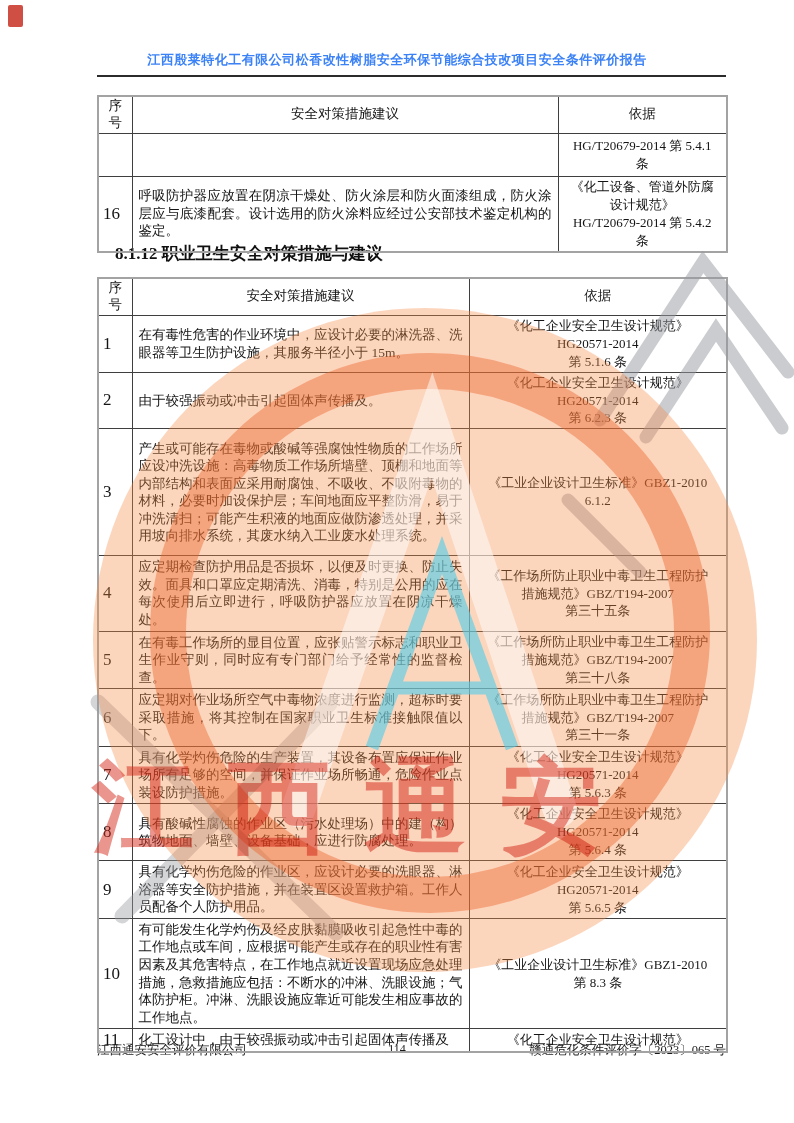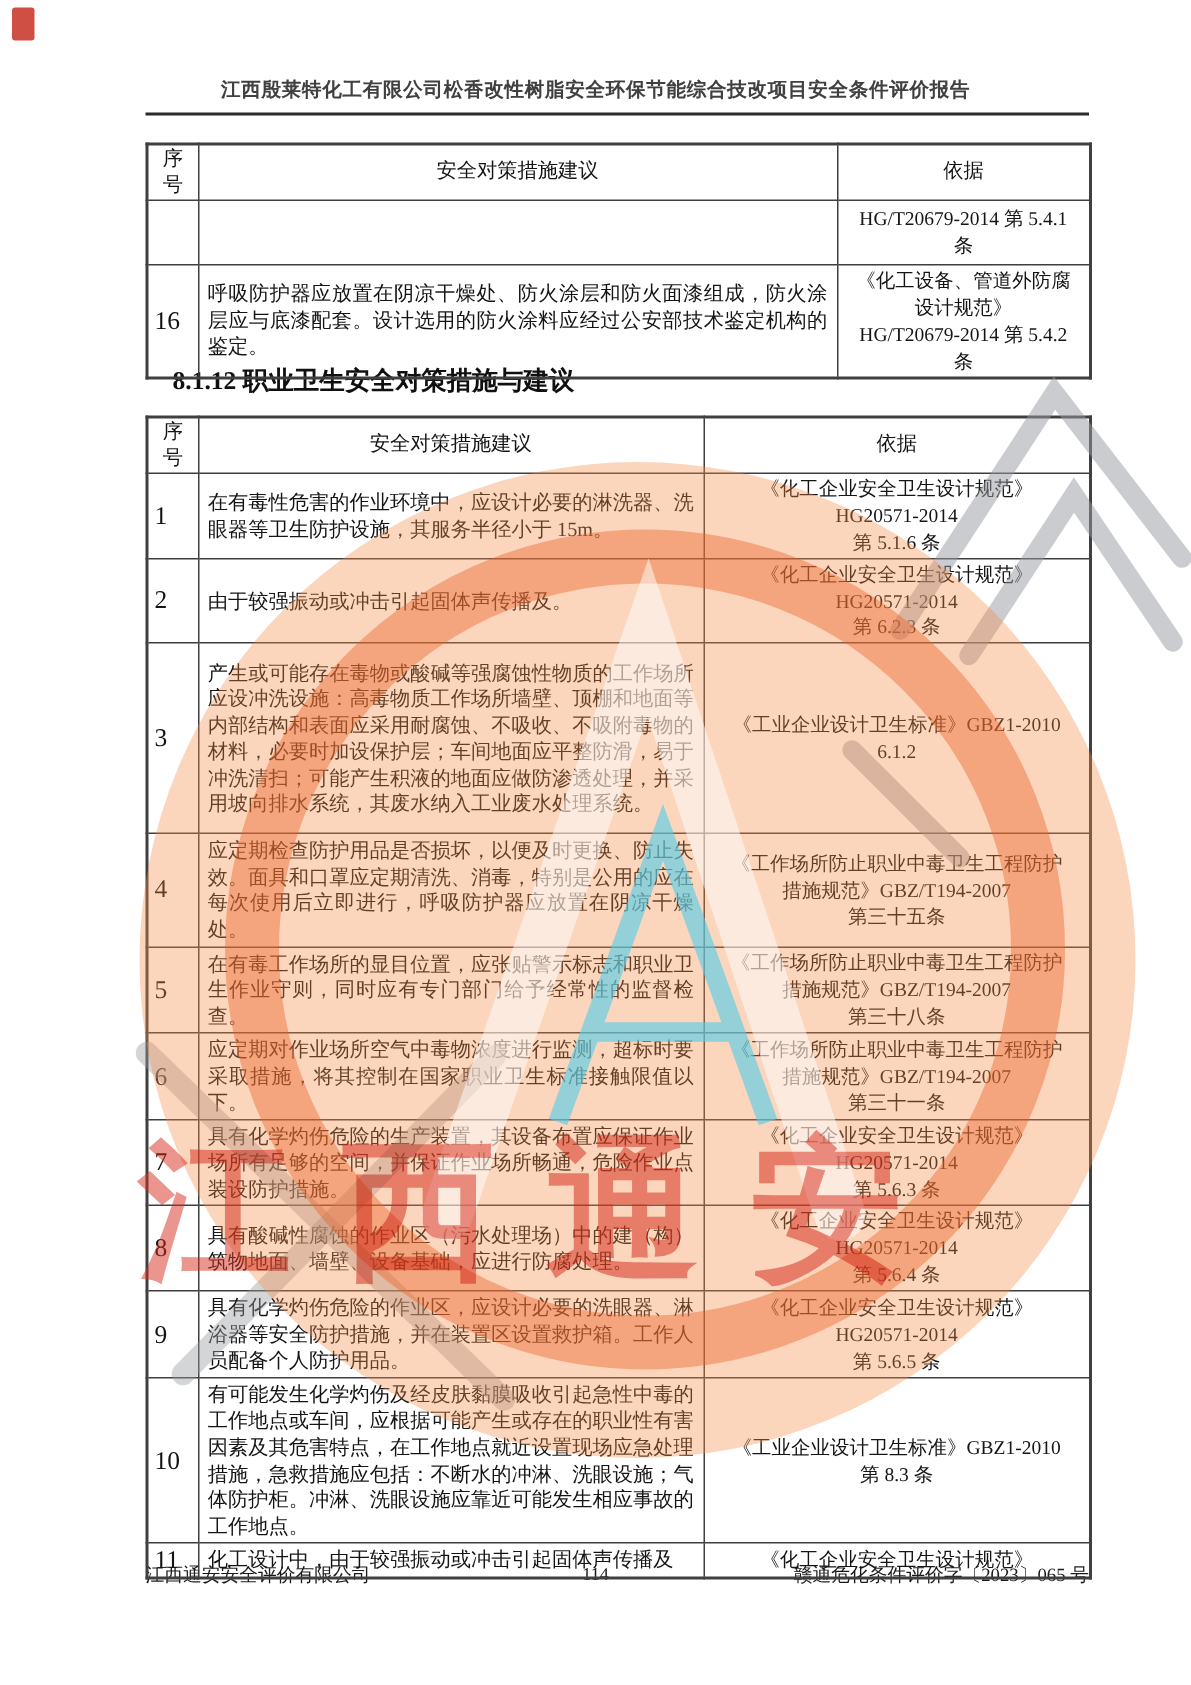--- a/index.html
+++ b/index.html
@@ -4,21 +4,21 @@
 <style>
   html,body{margin:0;padding:0}
   body{
     width:794px;height:1123px;position:relative;overflow:hidden;
     background:#ffffff;
     font-family:"Liberation Serif", serif;
   }
   
   .doc-header{
     position:absolute;top:51px;left:0;width:100%;
-    text-align:center;font-size:13px;font-weight:bold;color:#404040;
+    text-align:center;font-size:13px;font-weight:bold;color:#3b82f6;
     letter-spacing:.5px;
   }
   .header-rule{
     position:absolute;top:75px;left:97px;width:629px;height:0;
     border-top:2px solid #2b2b2b;
   }
   
   .section-heading{
     position:absolute;top:242px;left:97px;
     font-family:Liberation Serif, serif;
@@ -28,21 +28,21 @@
   table{
     position:absolute;border-collapse:collapse;table-layout:fixed;
     background:transparent;z-index:1;
   }
   #table1{left:97px;top:95px;width:629px}
   #table2{left:97px;top:277px;width:629px}
   th,td{
     border:1px solid #3f3f3f;overflow:hidden;color:#141414;
     padding:1px 4px;font-weight:normal;vertical-align:middle;
   }
-  table{border:2px solid #404040}
+  table{border:2px solid #a3a3a3}
   th{font-size:13.5px;text-align:center;line-height:1.25}
   td.no{text-align:left;font-size:17px}
   td.measure{text-align:justify;font-size:13.5px;line-height:1.3;padding:2px 6px}
   td.basis{text-align:center;font-size:13px;line-height:1.38;white-space:pre-line}
   
   #table1 thead tr{height:36px}
   #table1 tbody tr:nth-child(1){height:43px}
   #table1 tbody tr:nth-child(2){height:63px}
   #table2 thead tr{height:37px}
   #table2 tbody tr:nth-child(1){height:55px}

